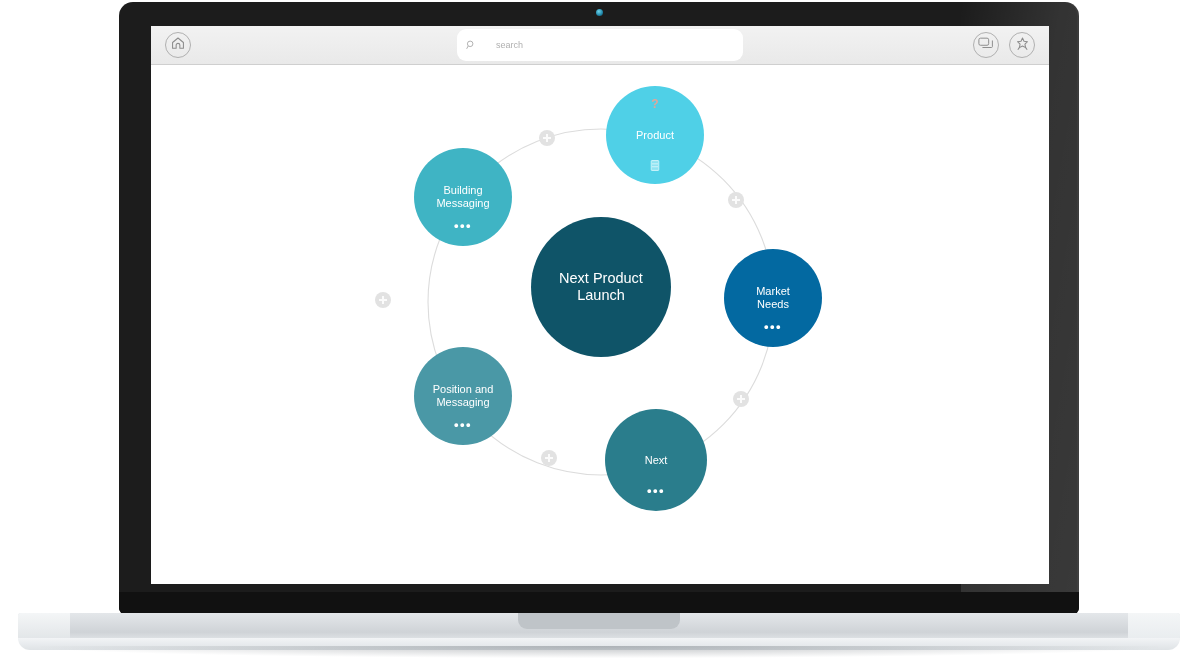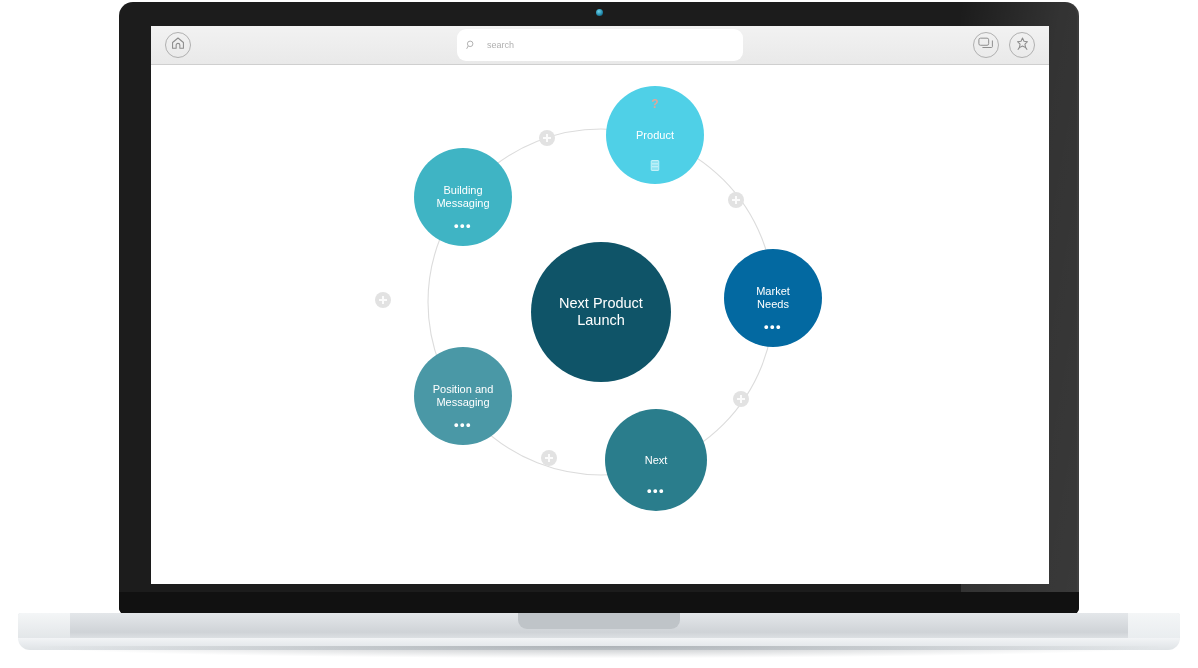--- a/index.html
+++ b/index.html
@@ -172,21 +172,21 @@
     left: 50%;
     margin-left: -143px;
     width: 286px;
     height: 17px;
     background: #ffffff;
     border-radius: 9px;
     display: flex;
     align-items: center;
     padding: 16px 9px;
     box-sizing: border-box;
-    gap: 11px;
+    gap: 20px;
   }
   #search-input {
     border: none;
     outline: none;
     background: transparent;
     font-family: "Liberation Sans", sans-serif;
     font-size: 9px;
     color: #9a9a9a;
     width: 100%;
     padding: 0;
@@ -352,21 +352,21 @@
           <div class="node" style="left: 263px; top: 282px; width: 98px; height: 98px; background: rgb(74, 152, 166);">
             <div class="node-label">Position and
 Messaging</div>
             <div class="node-dots">•••</div>
           </div>
           <div class="node" style="left: 263px; top: 83px; width: 98px; height: 98px; background: rgb(63, 180, 196);">
             <div class="node-label">Building
 Messaging</div>
             <div class="node-dots">•••</div>
           </div>
-          <div class="node" style="left: 380px; top: 177px; width: 140px; height: 140px; background: rgb(15, 84, 104);">
+          <div class="node" style="left: 380px; top: 152px; width: 140px; height: 140px; background: rgb(15, 84, 104);">
             <div class="node-label center">Next Product
 Launch</div>
           </div>
           <div class="plus-node" style="left: 388px; top: 65px;"></div>
           <div class="plus-node" style="left: 577px; top: 127px;"></div>
           <div class="plus-node" style="left: 582px; top: 326px;"></div>
           <div class="plus-node" style="left: 390px; top: 385px;"></div>
           <div class="plus-node" style="left: 224px; top: 227px;"></div>
         </div>
     </div>

